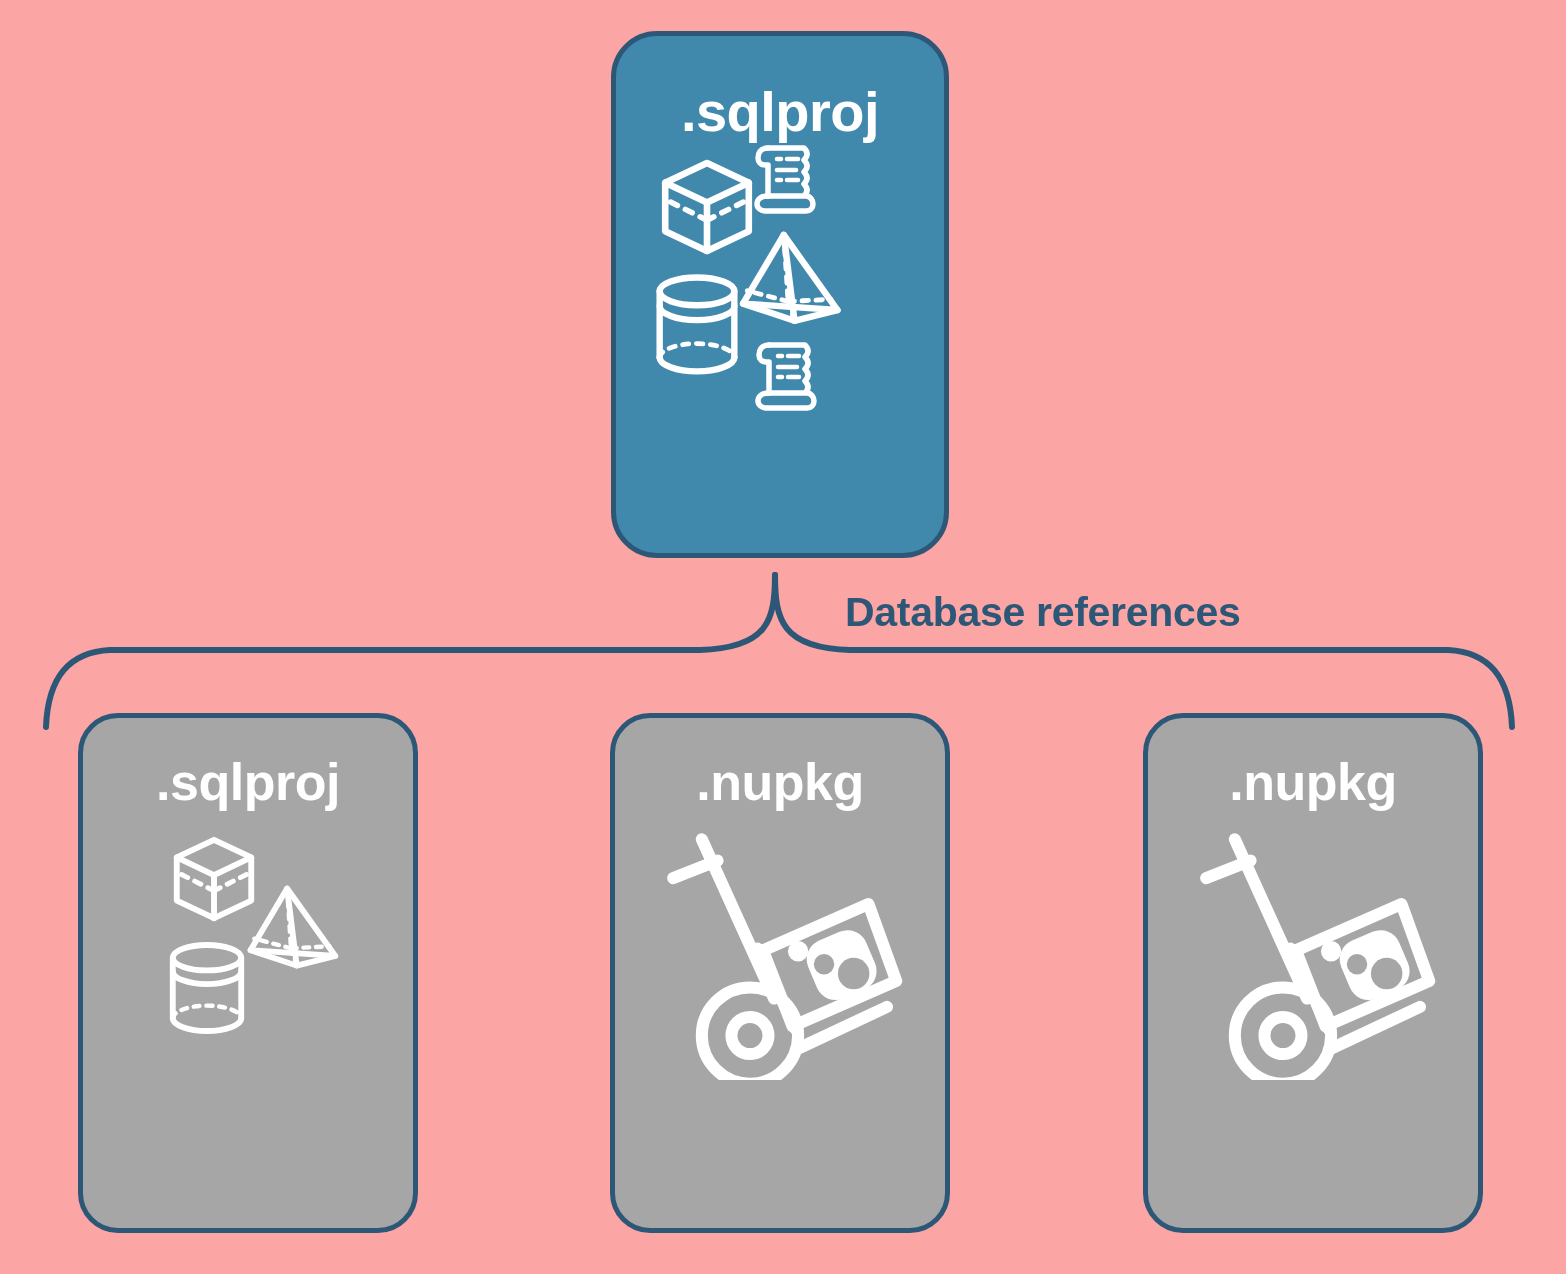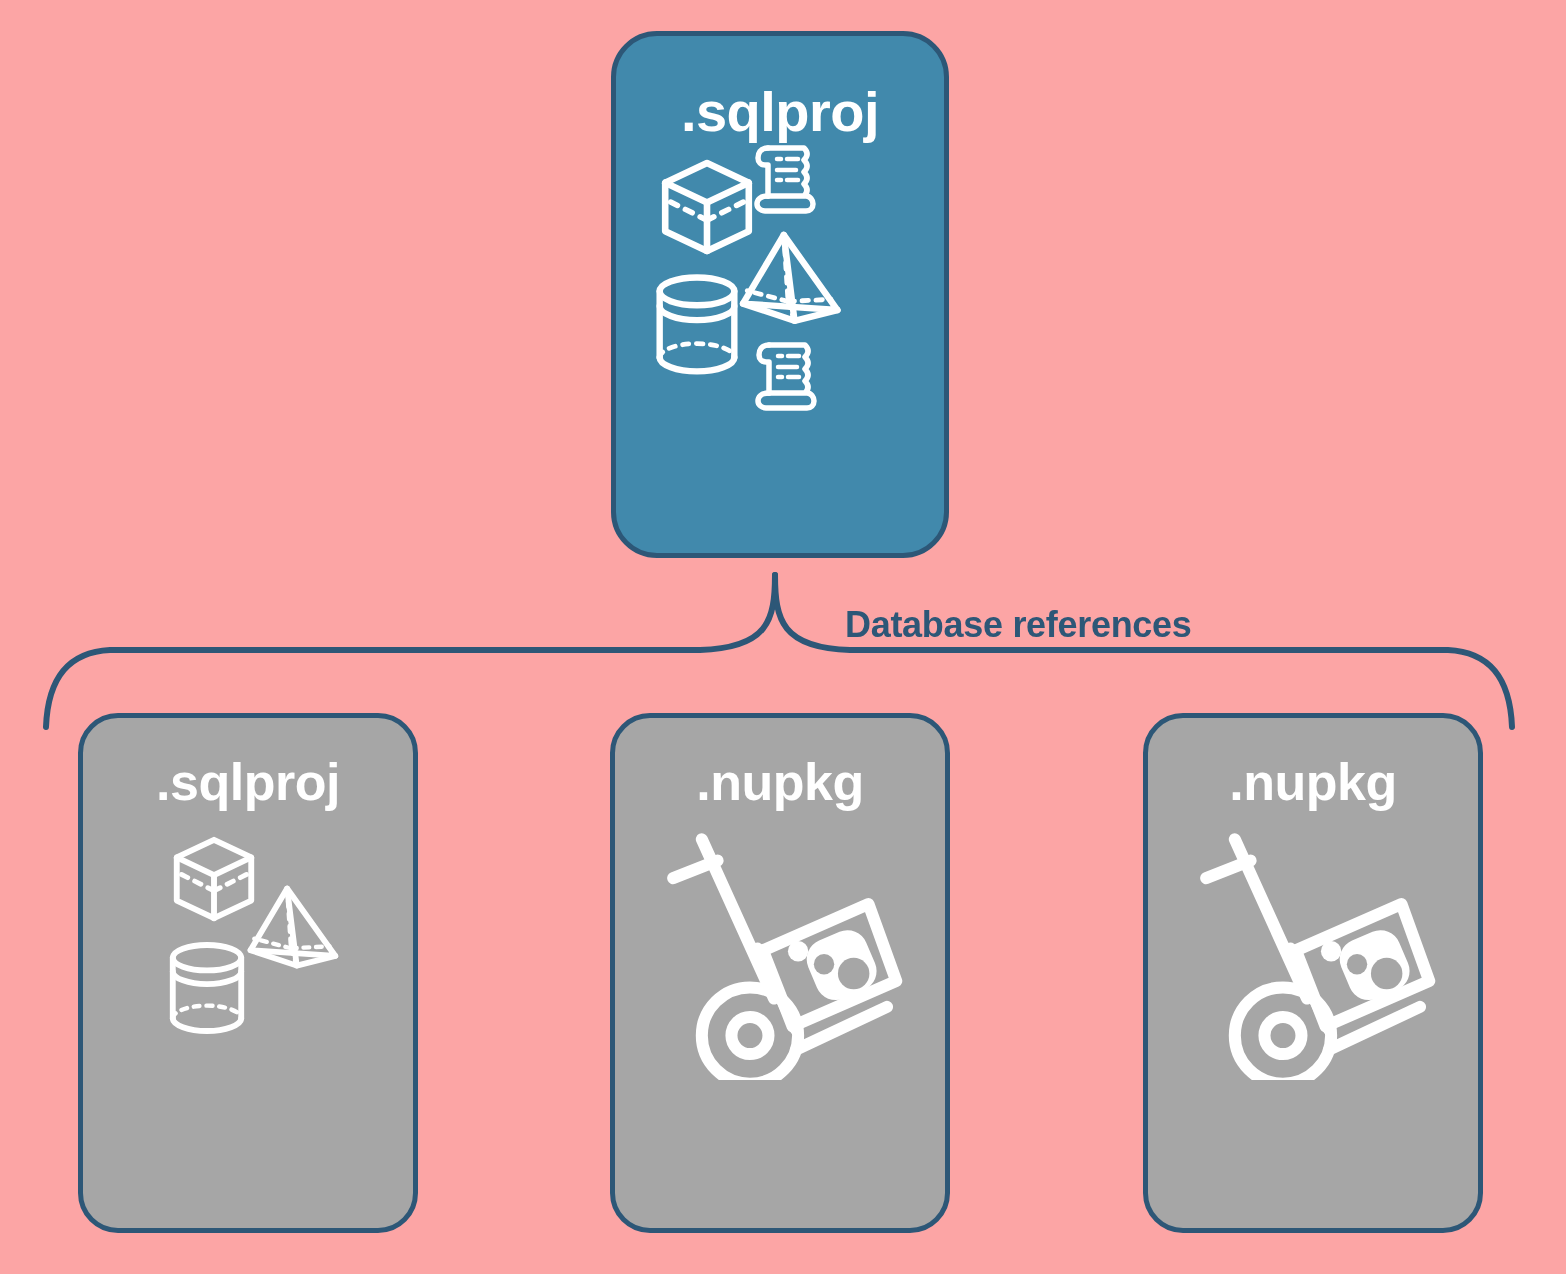--- a/index.html
+++ b/index.html
@@ -62,22 +62,22 @@
   .icon-area svg { position: absolute; }
   #brace-svg {
     position: absolute;
     left: 0; top: 0;
     width: 1566px; height: 1274px;
     pointer-events: none;
   }
   #brace-label {
     position: absolute;
     left: 845px;
-    top: 604px;
-    font-size: 36px;
+    top: 589px;
+    font-size: 41px;
     font-weight: bold;
     color: #2d5777;
     letter-spacing: -0.3px;
     white-space: nowrap;
     user-select: none;
   }
 </style>
 </head>
 <body>
 

